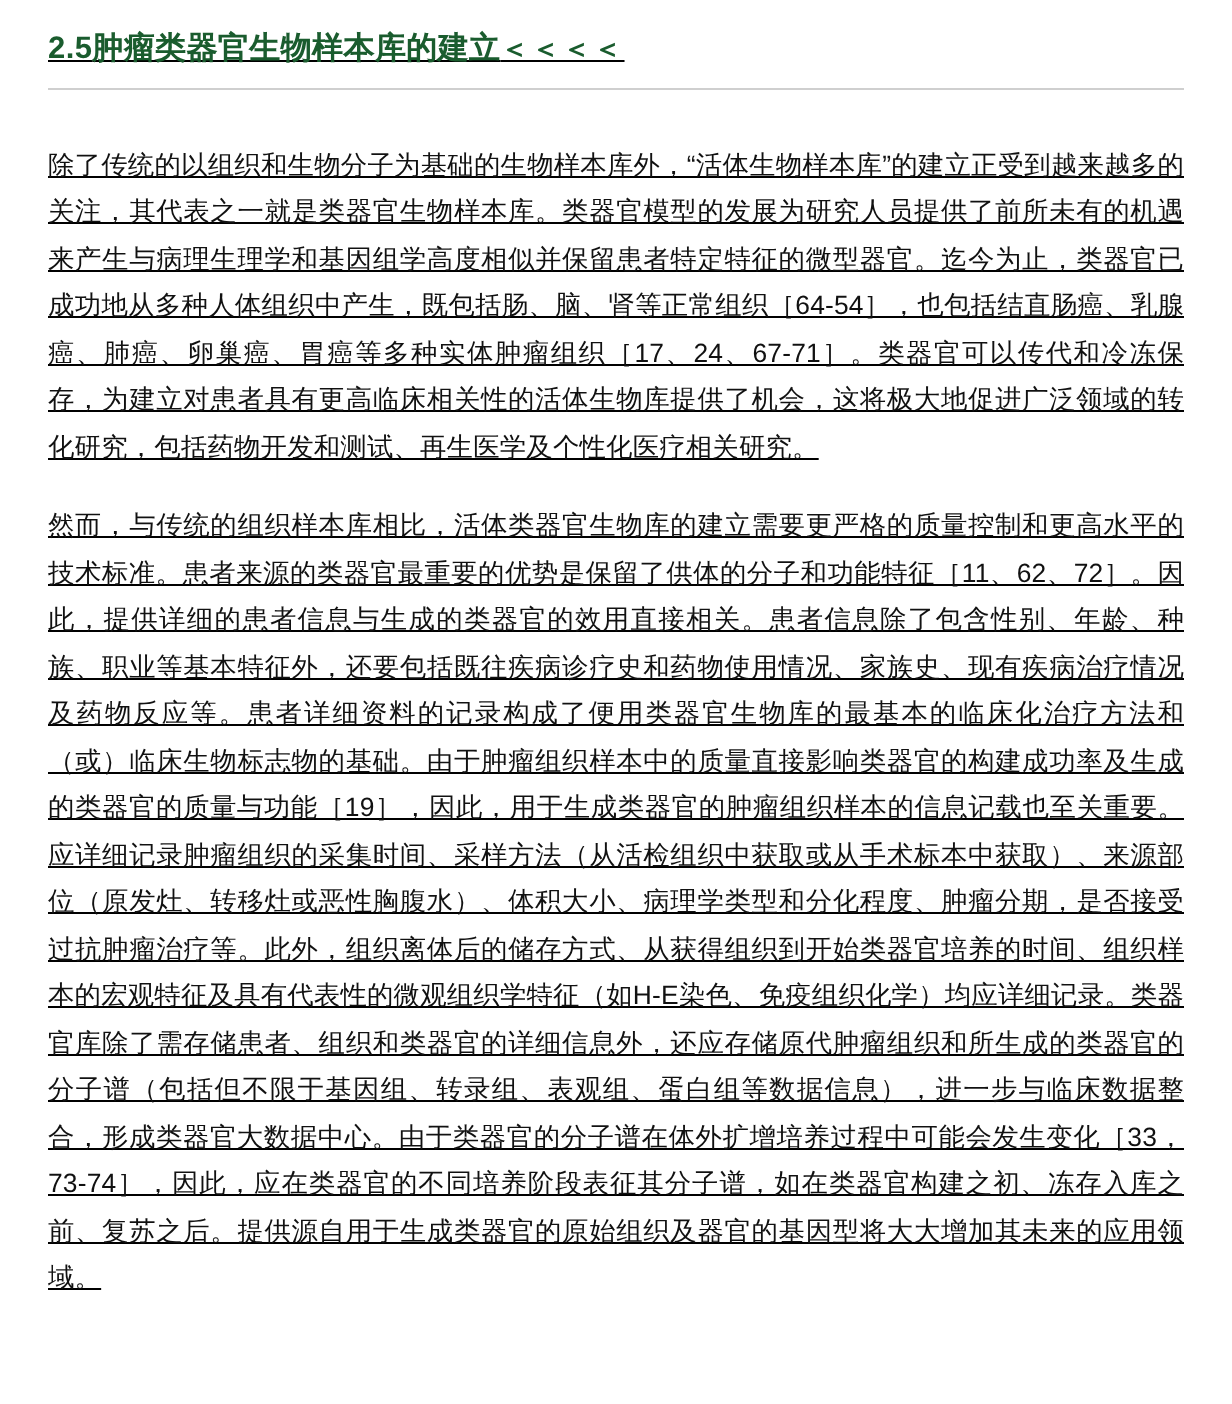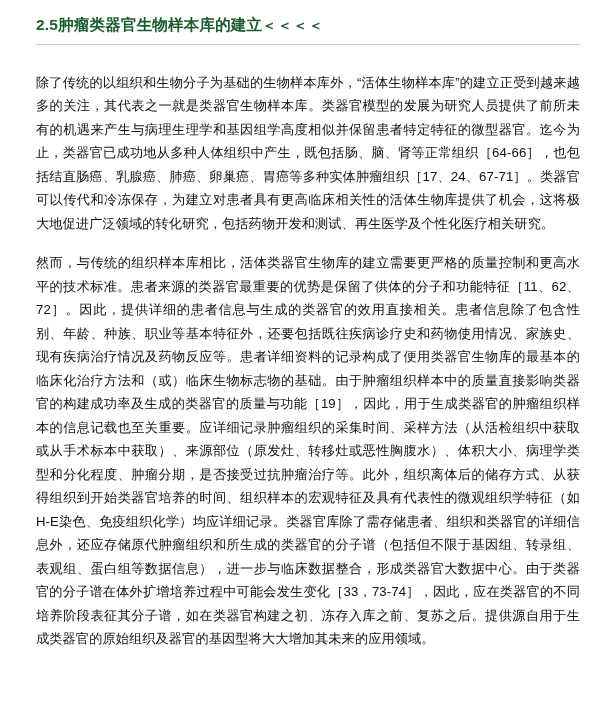--- a/index.html
+++ b/index.html
@@ -12,21 +12,22 @@
     background: #ffffff;
     font-family: "Liberation Sans", sans-serif;
     color: #000000;
     overflow: hidden;
   }
   .page {
     position: relative;
     width: 616px;
     height: 520px;
     box-sizing: border-box;
-    padding: 0 36px;
+    padding: 0 24px;
+    text-decoration: underline;
   }
   .heading {
     margin: 0;
     padding-top: 14px;
     font-size: 15.5px;
     font-weight: bold;
     color: #1a5c2e;
     letter-spacing: 0.2px;
     line-height: 1.4;
     white-space: nowrap;
@@ -57,15 +58,15 @@
   }
 </style>
 </head>
 <body>
 
 <div class="page">
   <h2 class="heading">
     <span>2.5</span><span>肿瘤类器官生物样本库的建立</span><span class="marks">＜＜＜＜</span>
   </h2>
   <hr class="rule">
-  <p class="body-text">除了传统的以组织和生物分子为基础的生物样本库外，“活体生物样本库”的建立正受到越来越多的关注，其代表之一就是类器官生物样本库。类器官模型的发展为研究人员提供了前所未有的机遇来产生与病理生理学和基因组学高度相似并保留患者特定特征的微型器官。迄今为止，类器官已成功地从多种人体组织中产生，既包括肠、脑、肾等正常组织［64-66］，也包括结直肠癌、乳腺癌、肺癌、卵巢癌、胃癌等多种实体肿瘤组织［17、24、67-71］。类器官可以传代和冷冻保存，为建立对患者具有更高临床相关性的活体生物库提供了机会，这将极大地促进广泛领域的转化研究，包括药物开发和测试、再生医学及个性化医疗相关研究。</p>
+  <p class="body-text">除了传统的以组织和生物分子为基础的生物样本库外，“活体生物样本库”的建立正受到越来越多的关注，其代表之一就是类器官生物样本库。类器官模型的发展为研究人员提供了前所未有的机遇来产生与病理生理学和基因组学高度相似并保留患者特定特征的微型器官。迄今为止，类器官已成功地从多种人体组织中产生，既包括肠、脑、肾等正常组织［64-54］，也包括结直肠癌、乳腺癌、肺癌、卵巢癌、胃癌等多种实体肿瘤组织［17、24、67-71］。类器官可以传代和冷冻保存，为建立对患者具有更高临床相关性的活体生物库提供了机会，这将极大地促进广泛领域的转化研究，包括药物开发和测试、再生医学及个性化医疗相关研究。</p>
   <p class="body-text">然而，与传统的组织样本库相比，活体类器官生物库的建立需要更严格的质量控制和更高水平的技术标准。患者来源的类器官最重要的优势是保留了供体的分子和功能特征［11、62、72］。因此，提供详细的患者信息与生成的类器官的效用直接相关。患者信息除了包含性别、年龄、种族、职业等基本特征外，还要包括既往疾病诊疗史和药物使用情况、家族史、现有疾病治疗情况及药物反应等。患者详细资料的记录构成了便用类器官生物库的最基本的临床化治疗方法和（或）临床生物标志物的基础。由于肿瘤组织样本中的质量直接影响类器官的构建成功率及生成的类器官的质量与功能［19］，因此，用于生成类器官的肿瘤组织样本的信息记载也至关重要。应详细记录肿瘤组织的采集时间、采样方法（从活检组织中获取或从手术标本中获取）、来源部位（原发灶、转移灶或恶性胸腹水）、体积大小、病理学类型和分化程度、肿瘤分期，是否接受过抗肿瘤治疗等。此外，组织离体后的储存方式、从获得组织到开始类器官培养的时间、组织样本的宏观特征及具有代表性的微观组织学特征（如H-E染色、免疫组织化学）均应详细记录。类器官库除了需存储患者、组织和类器官的详细信息外，还应存储原代肿瘤组织和所生成的类器官的分子谱（包括但不限于基因组、转录组、表观组、蛋白组等数据信息），进一步与临床数据整合，形成类器官大数据中心。由于类器官的分子谱在体外扩增培养过程中可能会发生变化［33，73-74］，因此，应在类器官的不同培养阶段表征其分子谱，如在类器官构建之初、冻存入库之前、复苏之后。提供源自用于生成类器官的原始组织及器官的基因型将大大增加其未来的应用领域。</p>
 </div>
 
 </body></html>

